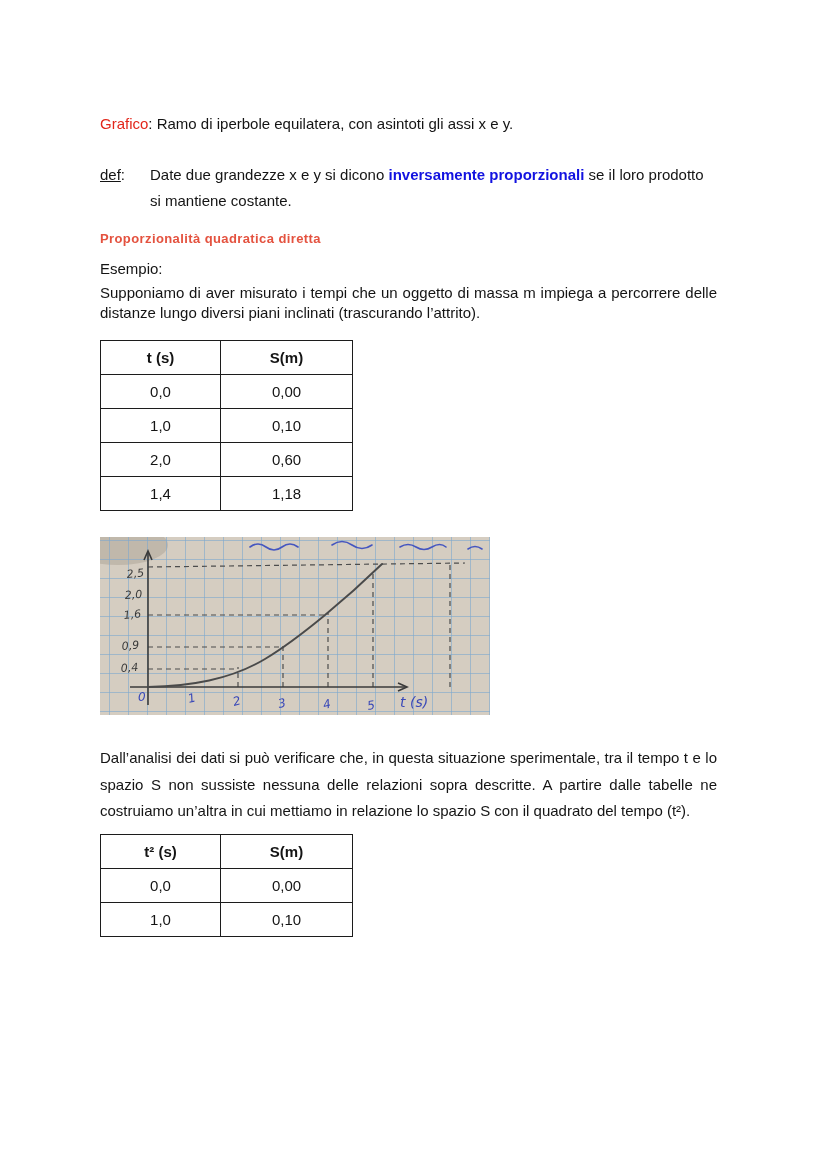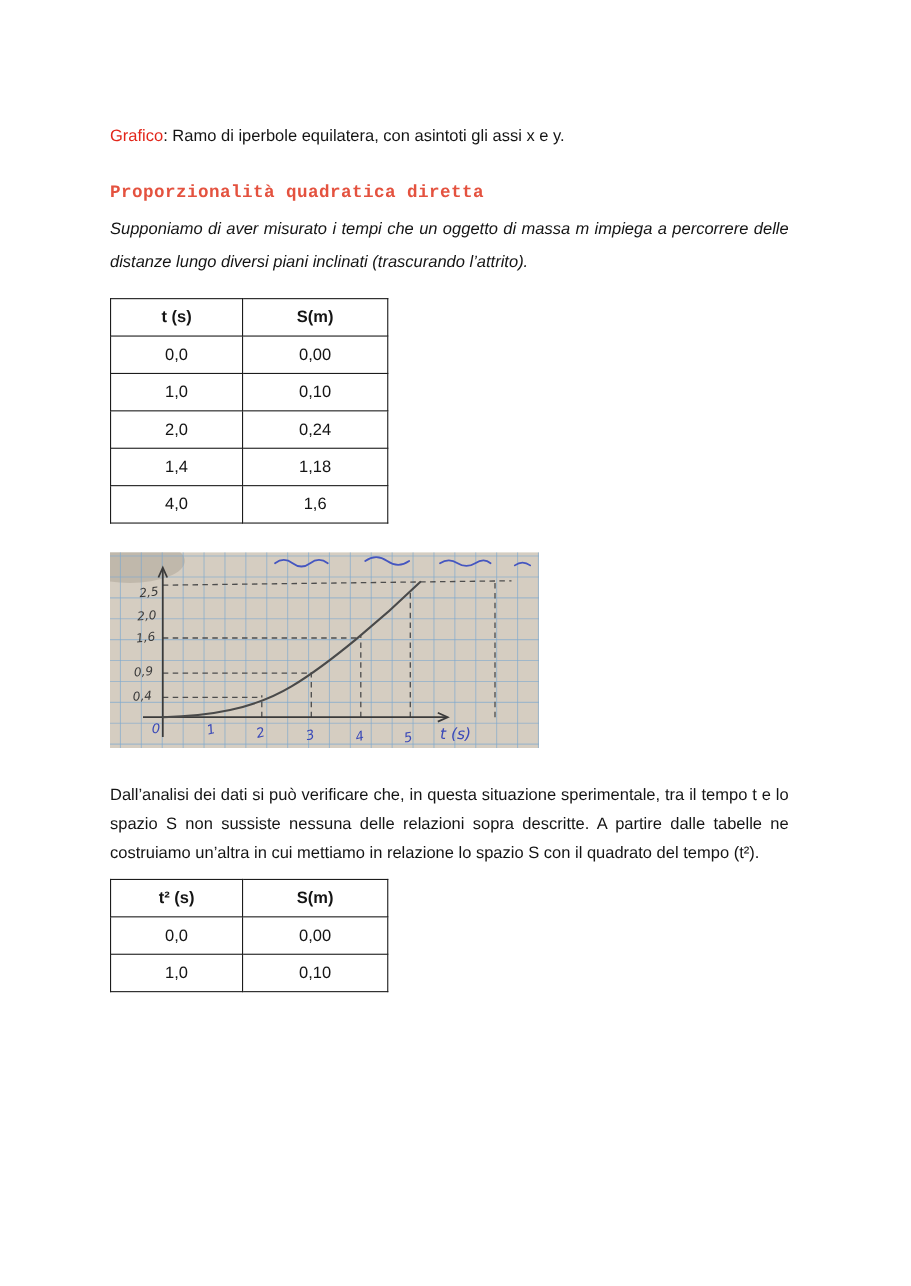--- a/index.html
+++ b/index.html
@@ -17,50 +17,55 @@
   p { margin:0; }
   .line1 { margin:0 0 27px 0; line-height:22px; }
   .red-label { color:#e2261a; }
   .def-row { display:flex; align-items:flex-start; margin:0 0 12px 0; }
   .def-term { flex:none; width:50px; line-height:26px; }
   .u { text-decoration:underline; }
   .def-text { flex:1; line-height:26px; text-align:left; }
   .blue-bold { color:#1212e0; font-weight:bold; }
   .red-heading {
     margin:12px 0 6px 0;
-    font-family:Liberation Mono, monospace;
-    font-size:16px; font-weight:600; letter-spacing:0.4px;
+    font-family:Liberation Sans, sans-serif;
+    font-size:13px; font-weight:600; letter-spacing:0.4px;
     color:#e4523f;
     line-height:26px;
   }
   .esempio { line-height:22px; margin:2px 0 3px 0; }
-  .italic-para { font-style:italic; text-align:justify; line-height:30px; margin:0; }
+  .italic-para { text-align:justify; line-height:20px; margin:0; }
   .data-table { border-collapse:collapse; margin:17px 0 0 0; }
   .data-table th, .data-table td {
     border:1.6px solid #1c1c1c;
     text-align:center; vertical-align:middle;
     font-size:15px; height:33px; padding:0;
   }
   .data-table th { font-weight:bold; }
   .data-table th:first-child, .data-table td:first-child { width:119px; }
   .data-table th:last-child,  .data-table td:last-child  { width:131px; }
   .photo { width:390px; height:178px; margin:26px 0 0 0; }
   .body-para { text-align:justify; line-height:26.5px; margin:30px 0 0 0; }
   .t2 { margin-top:9px; }
 </style>
 </head>
 <body>
 
 <div class="page">
 
   <p class="line1"><span class="red-label">Grafico</span><span>: Ramo di iperbole equilatera, con asintoti gli assi x e y.</span></p>
 
+  <div class="def-row">
+    <span class="def-term"><span class="u">def</span><span>:</span></span>
+    <p class="def-text"><span>Date due grandezze x e y si dicono </span><span class="blue-bold">inversamente proporzionali</span><span> se il loro prodotto si mantiene costante.</span></p>
+  </div>
 
   <h2 class="red-heading">Proporzionalità quadratica diretta</h2>
 
+  <p class="esempio">Esempio:</p>
 
   <p class="italic-para">Supponiamo di aver misurato i tempi che un oggetto di massa m impiega a percorrere delle distanze lungo diversi piani inclinati (trascurando l’attrito).</p>
 
   <table class="data-table">
     <thead>
       <tr>
         <th>t (s)</th>
         <th>S(m)</th>
       </tr>
     </thead>
@@ -68,29 +73,25 @@
       <tr>
           <td>0,0</td>
           <td>0,00</td>
         </tr>
       <tr>
           <td>1,0</td>
           <td>0,10</td>
         </tr>
       <tr>
           <td>2,0</td>
-          <td>0,24</td>
+          <td>0,60</td>
         </tr>
       <tr>
           <td>1,4</td>
           <td>1,18</td>
-        </tr>
-      <tr>
-          <td>4,0</td>
-          <td>1,6</td>
         </tr>
     </tbody>
   </table>
 
   <div class="photo">
     <svg id="graph-svg" viewBox="0 0 390 178" width="390" height="178" xmlns="http://www.w3.org/2000/svg">
 
       <rect x="0" y="0" width="390" height="178" fill="#d5cdc1"></rect>
       <ellipse cx="18" cy="8" rx="50" ry="20" fill="#8d8273" opacity="0.28"></ellipse>
       <g id="grid">

